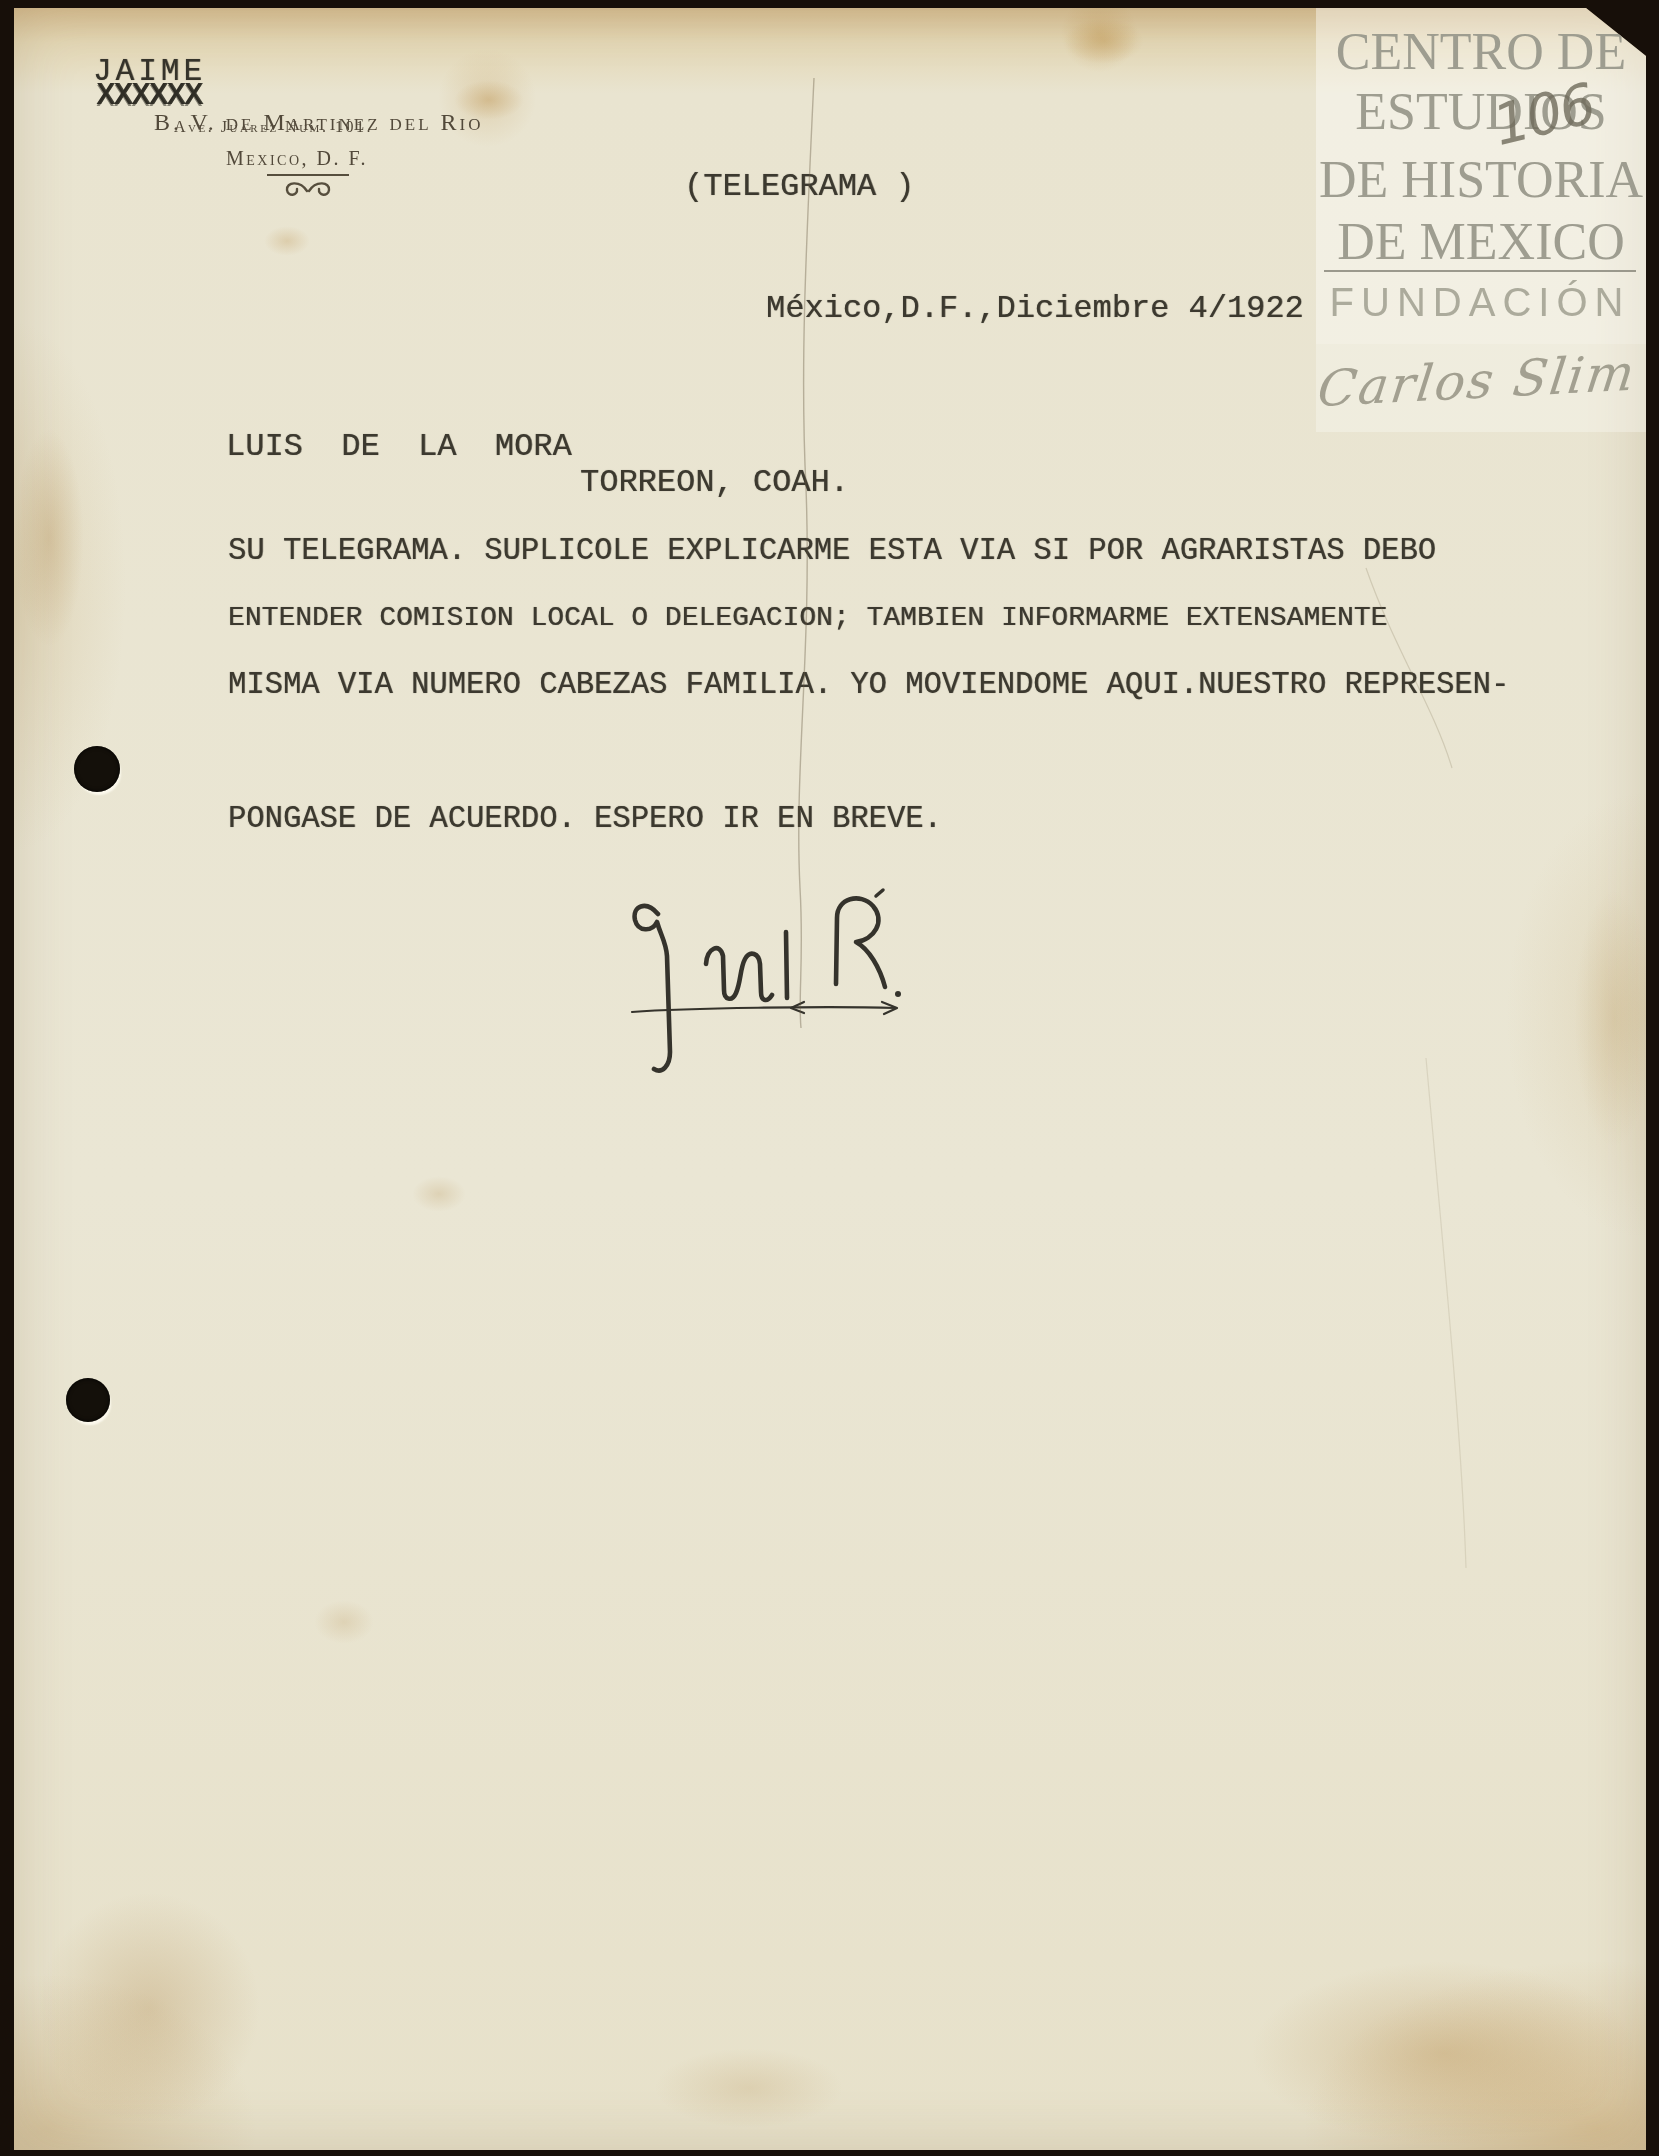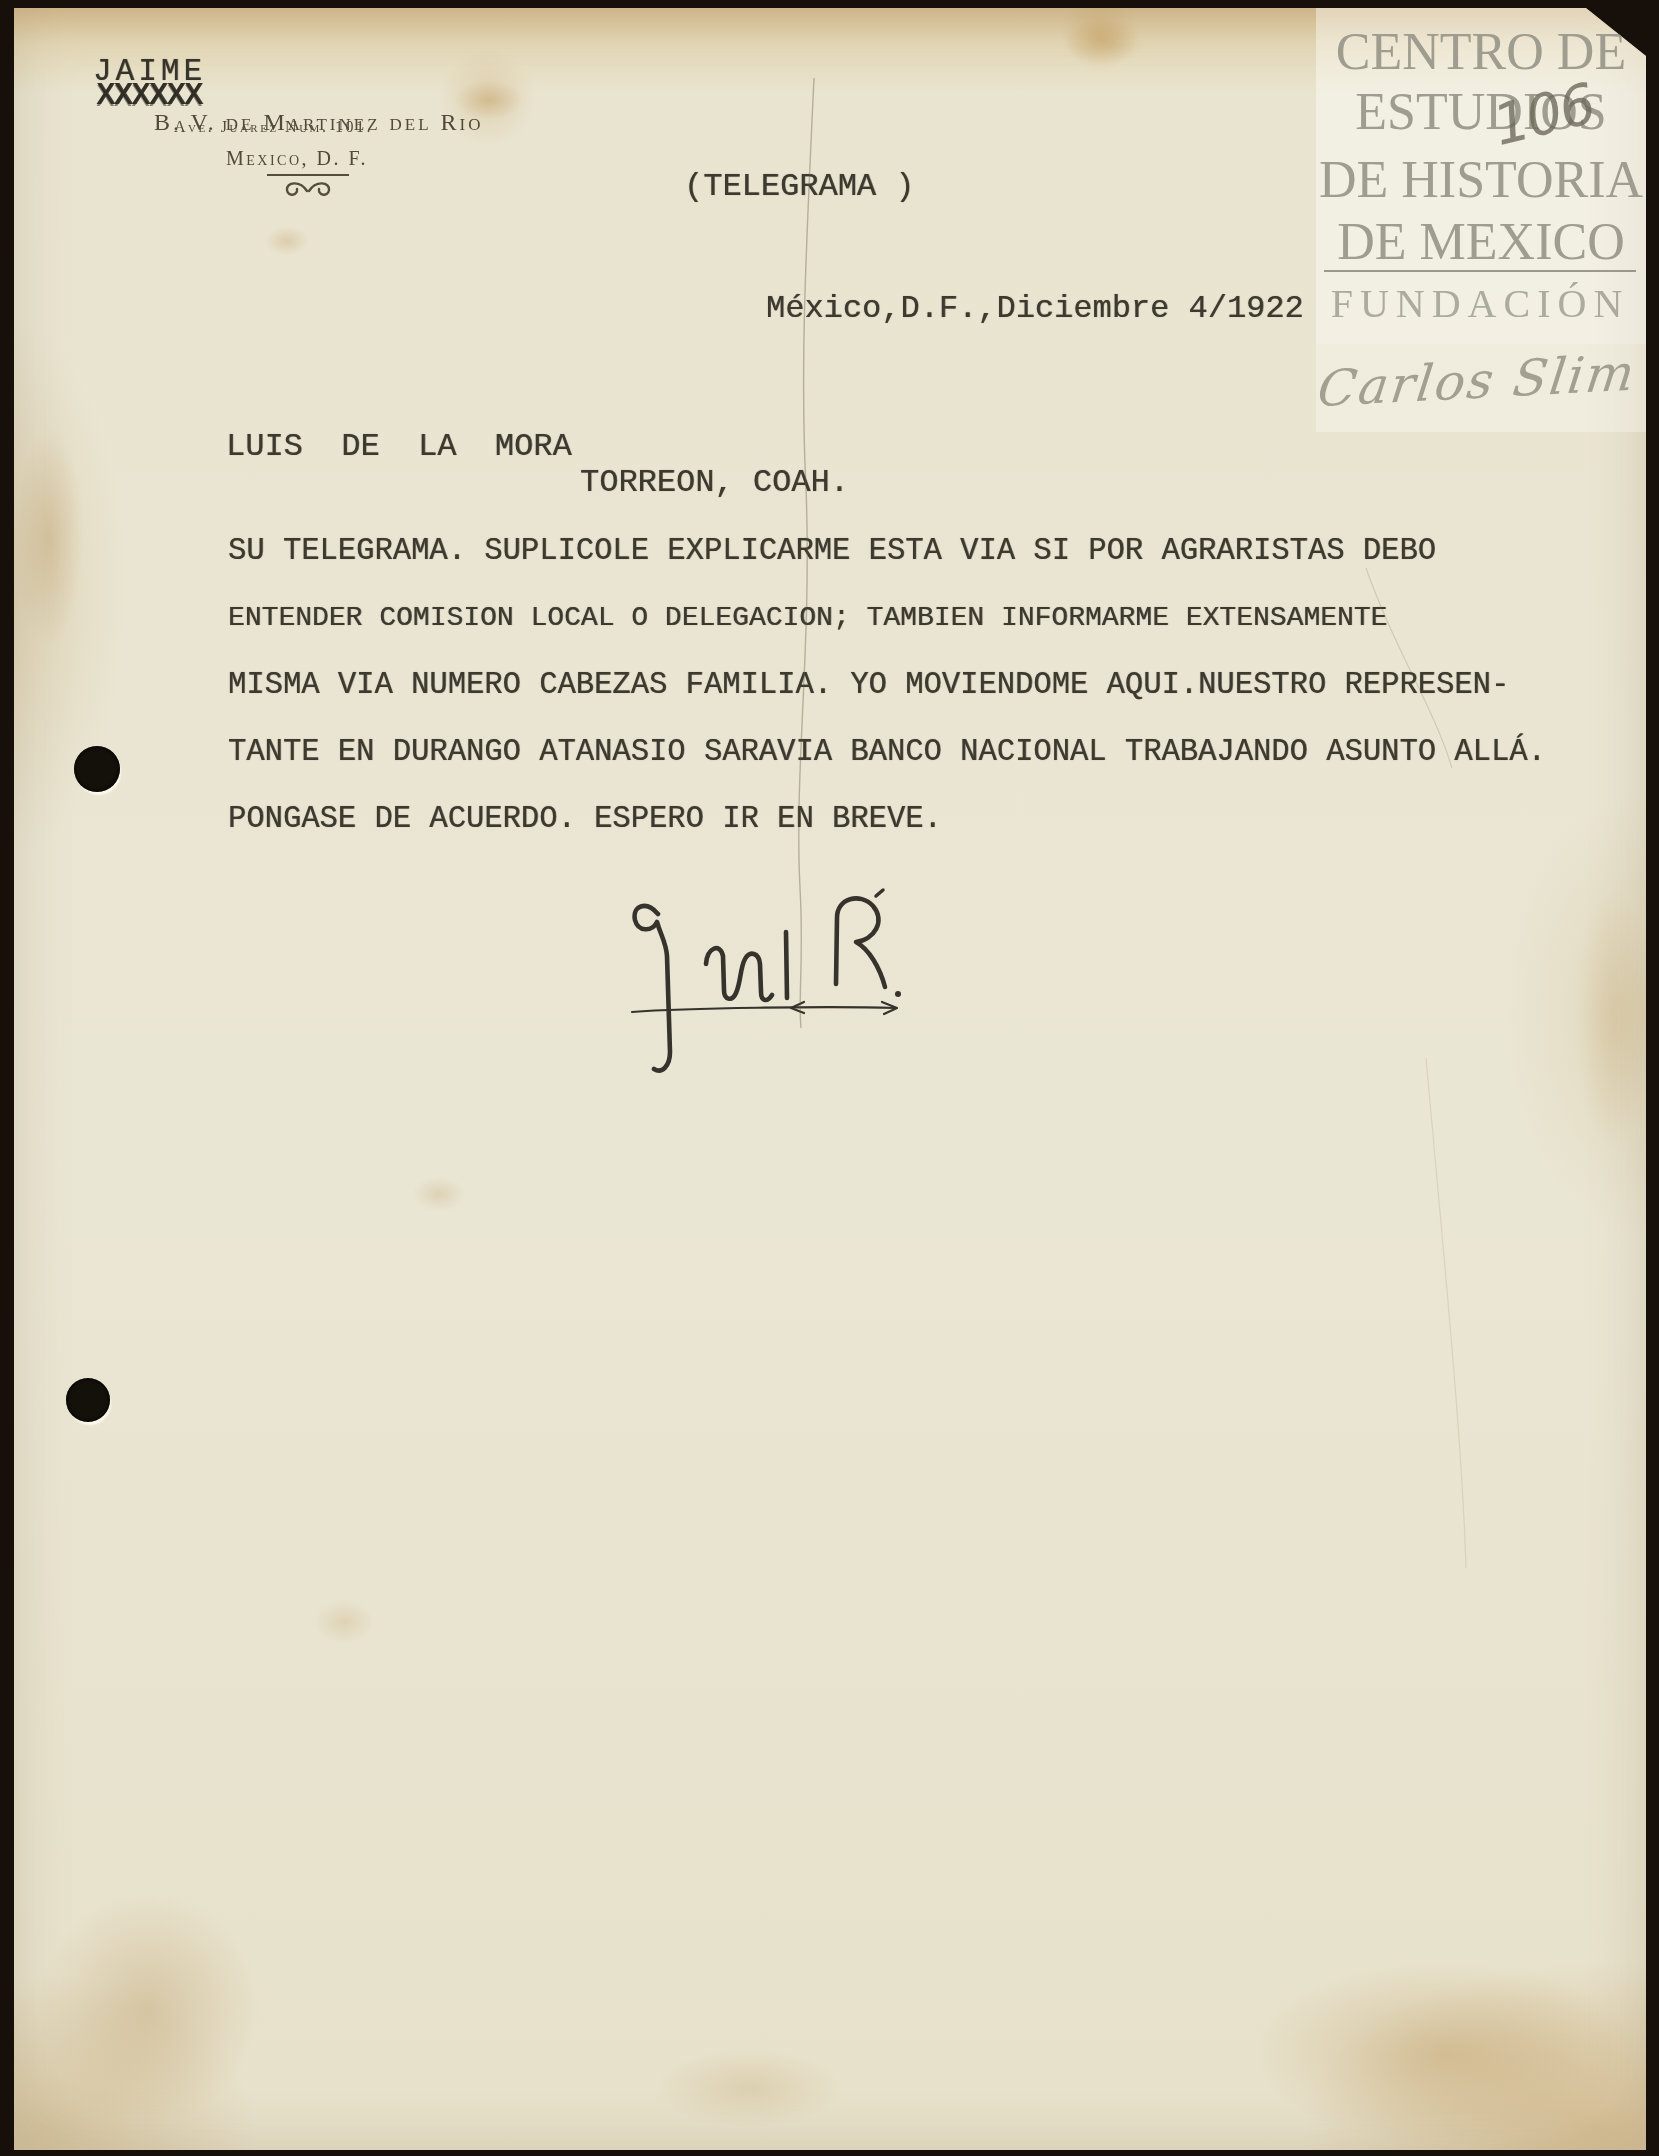--- a/index.html
+++ b/index.html
@@ -23,21 +23,21 @@
       color:#52493a;font-variant:small-caps;white-space:pre;}
   .wmserif{position:absolute;font-family:"Liberation Serif","DejaVu Serif",serif;
       color:#9e9d90;white-space:pre;width:330px;text-align:center;}
   .stain{position:absolute;border-radius:50%;pointer-events:none;}
   .hole{position:absolute;border-radius:50%;background:#14100a;
         box-shadow:2px 4px 2px -1px rgba(255,253,242,0.85), inset 0 0 4px #000;}
   #wm-box{position:absolute;right:0;top:0;width:330px;height:336px;background:rgba(255,255,252,0.42);}
   #wm-strip{position:absolute;right:0;top:336px;width:330px;height:88px;background:rgba(255,255,252,0.30);}
   #wm-rule{position:absolute;right:10px;top:262px;width:312px;height:0;border-top:2px solid rgba(125,124,112,0.75);}
   #wm-org{position:absolute;right:2px;top:272px;width:328px;text-align:center;
-      font-family:Liberation Serif, serif;color:rgba(168,167,152,0.95);
+      font-family:Liberation Sans, sans-serif;color:rgba(168,167,152,0.95);
       font-size:40px;letter-spacing:7px;font-weight:400;}
   #wm-sig{position:absolute;right:8px;top:344px;width:322px;text-align:center;
       font-family:"DejaVu Serif","Liberation Serif",serif;font-style:italic;
       color:rgba(158,156,140,0.95);font-size:50px;transform:skewX(-10deg) rotate(-3deg);letter-spacing:2px;}
   #wm-num{position:absolute;right:52px;top:74px;font-family:"DejaVu Sans","Liberation Sans",sans-serif;
       font-style:italic;color:rgba(110,106,90,0.8);font-size:56px;transform:rotate(-14deg);letter-spacing:-2px;}
   svg{position:absolute;overflow:visible;}
 </style>
 </head>
 <body>
@@ -60,21 +60,20 @@
 
     <div class="tw" style="left:670px;top:160px;font-size:32px;">(TELEGRAMA )</div>
     <div class="tw" style="left:752px;top:282px;font-size:32px;">México,D.F.,Diciembre 4/1922</div>
 
     <div class="tw" style="left:212px;top:388px;font-size:32px;margin-top:32px;">LUIS  DE  LA  MORA</div>
     <div class="tw" style="left:566px;top:456px;font-size:32px;">TORREON, COAH.</div>
 
     <div class="tw" style="left:214px;top:526px;font-size:30.5px;">SU TELEGRAMA. SUPLICOLE EXPLICARME ESTA VIA SI POR AGRARISTAS DEBO</div>
     <div class="tw" style="left:214px;top:594px;font-size:28px;">ENTENDER COMISION LOCAL O DELEGACION; TAMBIEN INFORMARME EXTENSAMENTE</div>
     <div class="tw" style="left:214px;top:660px;font-size:30.5px;">MISMA VIA NUMERO CABEZAS FAMILIA. YO MOVIENDOME AQUI.NUESTRO REPRESEN-</div>
-    <div class="tw" style="left:214px;top:727px;font-size:30.5px;">TANTE EN DURANGO ATANASIO SARAVIA BANCO NACIONAL TRABAJANDO ASUNTO ALLÁ.</div>
     <div class="tw" style="left:214px;top:794px;font-size:30.5px;">PONGASE DE ACUERDO. ESPERO IR EN BREVE.</div>
 
     <svg style="left:592px;top:872px;" width="310" height="210" viewBox="0 0 310 210">
       <g fill="none" stroke="#35332c" stroke-width="4.6" stroke-linecap="round" stroke-linejoin="round">
         <path d="M52,34 C40,20 26,26 29,40 C32,52 46,52 51,42 C55,56 60,62 61,76 L64,172 C64,186 56,194 48,189"></path>
         <path d="M100,84 C101,68 114,62 117,76 L118,110 C118,120 126,122 130,113 C135,102 134,88 139,79 C144,70 153,73 154,84 L155,112 C155,121 161,123 166,115"></path>
         <path d="M180,52 L181,118"></path>
         <path d="M230,104 L231,38 C231,18 254,12 267,26 C280,41 268,60 250,62 C263,69 274,88 279,107"></path>
         <path d="M270,16 L277,10" stroke-width="3.5"></path>
         <path d="M26,132 C80,128 220,126 290,128" stroke-width="2.2"></path>

